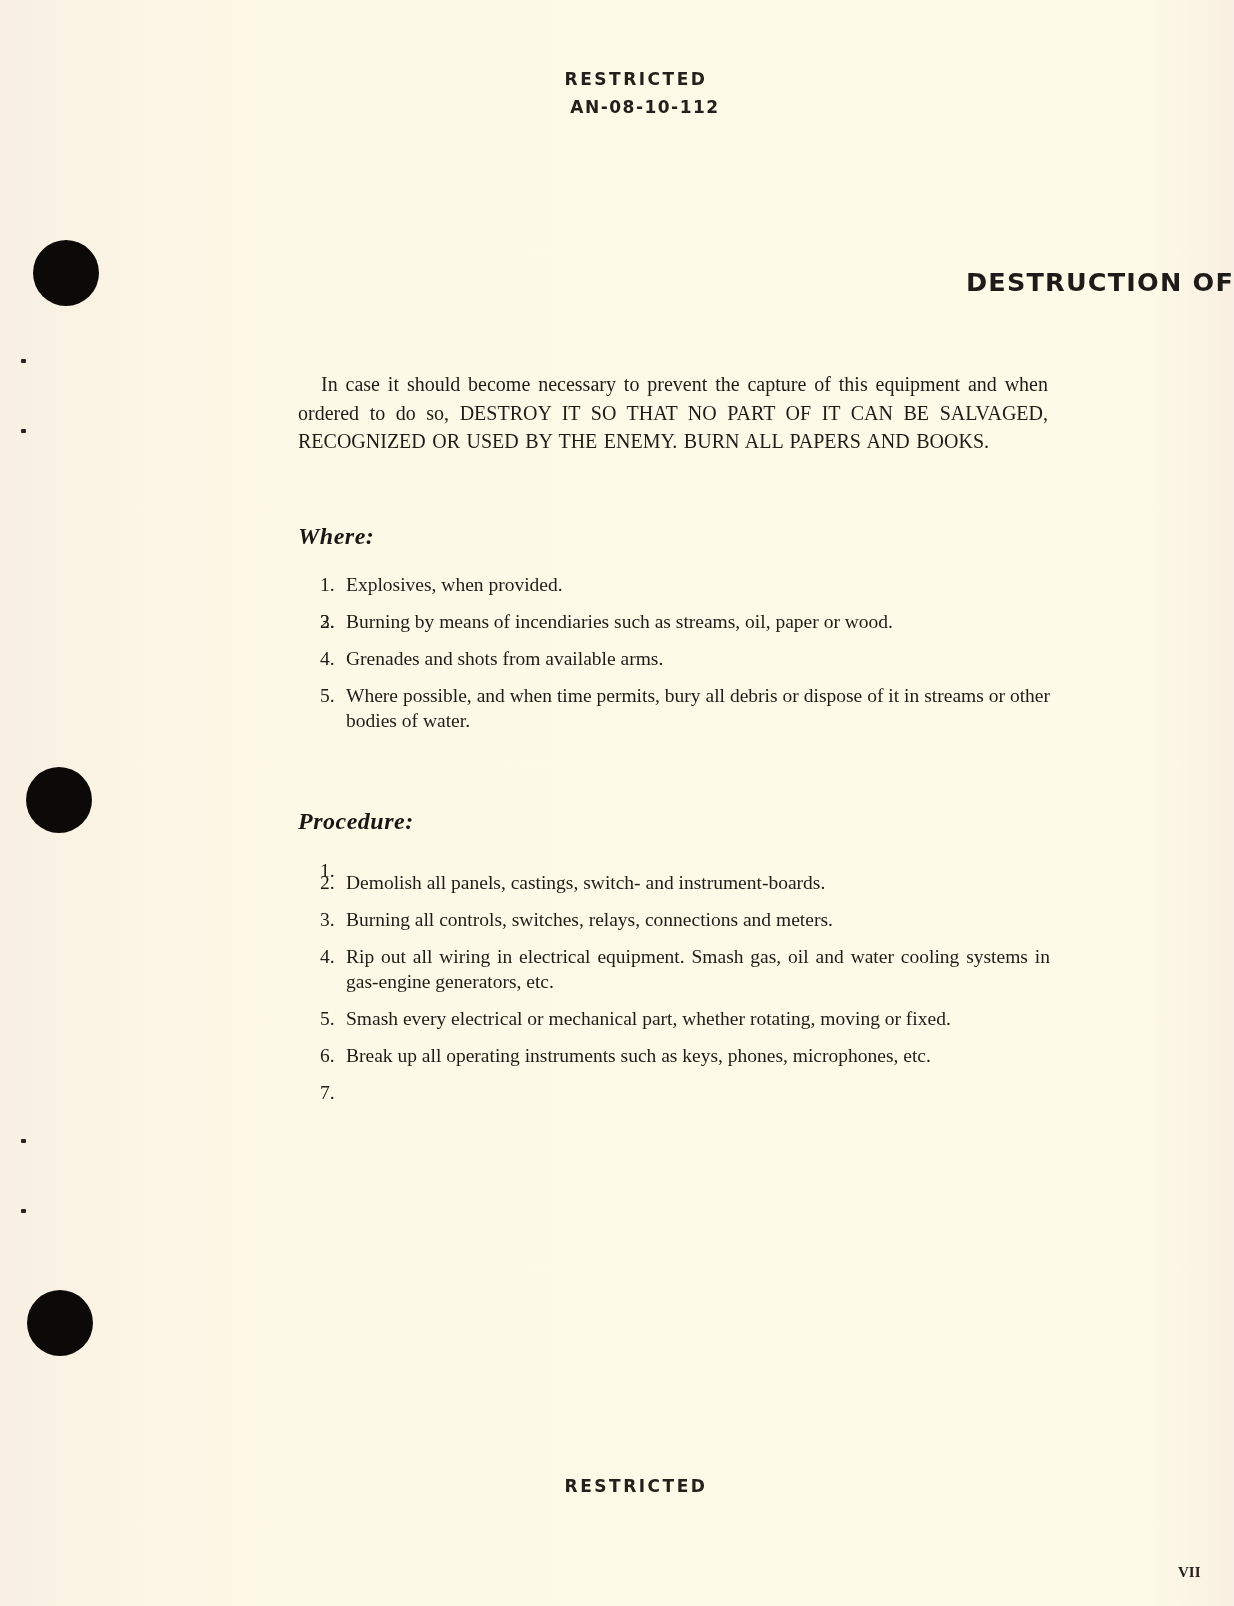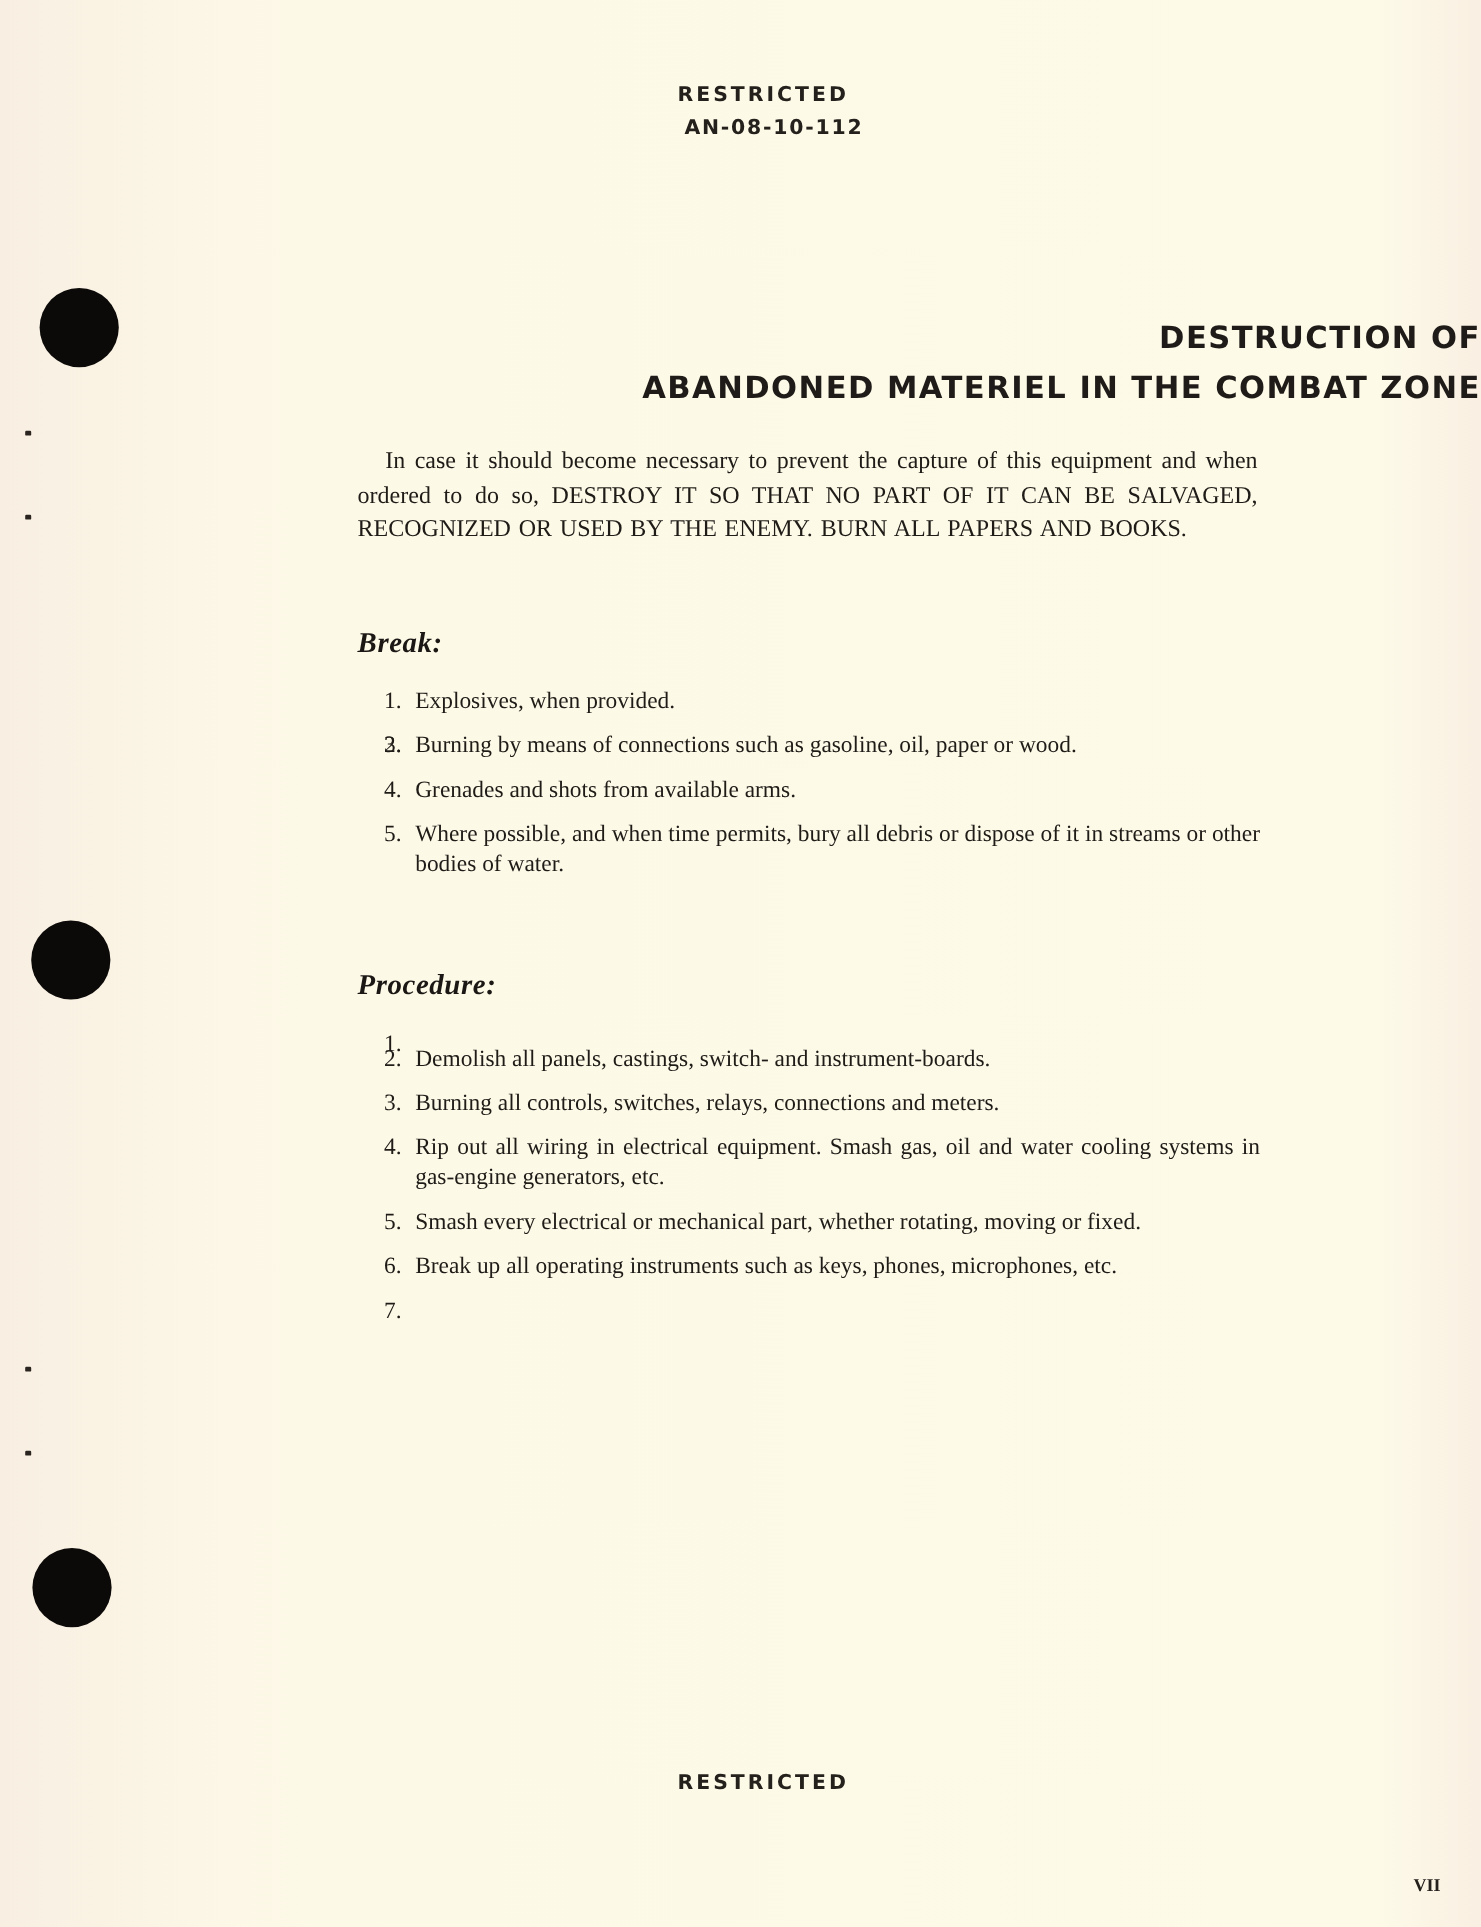--- a/index.html
+++ b/index.html
@@ -167,30 +167,29 @@
   <div class="speck" style="left:21px; top:1139px;"></div>
   <div class="speck" style="left:21px; top:1209px;"></div>
 
   <div class="header">
     <div class="classification">RESTRICTED</div>
     <div class="doc-number">AN-08-10-112</div>
   </div>
 
   <div class="title">
     <div class="line1">DESTRUCTION OF</div>
-    <div class="line2">ABANDONED MATERIEL IN THE COMBAT ZONE</div>
   </div>
 
   <p class="body-text intro" style="margin:0;font-family:Liberation Serif, serif;">In case it should become necessary to prevent the capture of this equipment and when ordered to do so, DESTROY IT SO THAT NO PART OF IT CAN BE SALVAGED, RECOGNIZED OR USED BY THE ENEMY. BURN ALL PAPERS AND BOOKS.</p>
 
-  <div class="section-heading means-heading">Break:</div>
+  <div class="section-heading means-heading">Where:</div>
   <ol class="list means-list">
     <li><span class="num">1.</span><span>Explosives, when provided.</span></li>
     <li><span class="num">2.</span></li>
-    <li><span class="num">3.</span><span>Burning by means of connections such as gasoline, oil, paper or wood.</span></li>
+    <li><span class="num">3.</span><span>Burning by means of incendiaries such as streams, oil, paper or wood.</span></li>
     <li><span class="num">4.</span><span>Grenades and shots from available arms.</span></li>
     <li><span class="num">5.</span><span>Where possible, and when time permits, bury all debris or dispose of it in streams or other bodies of water.</span></li>
   </ol>
 
   <div class="section-heading procedure-heading">Procedure:</div>
   <ol class="list procedure-list">
     <li><span class="num">1.</span></li>
     <li><span class="num">2.</span><span>Demolish all panels, castings, switch- and instrument-boards.</span></li>
     <li><span class="num">3.</span><span>Burning all controls, switches, relays, connections and meters.</span></li>
     <li><span class="num">4.</span><span>Rip out all wiring in electrical equipment. Smash gas, oil and water cooling systems in gas-engine generators, etc.</span></li>

